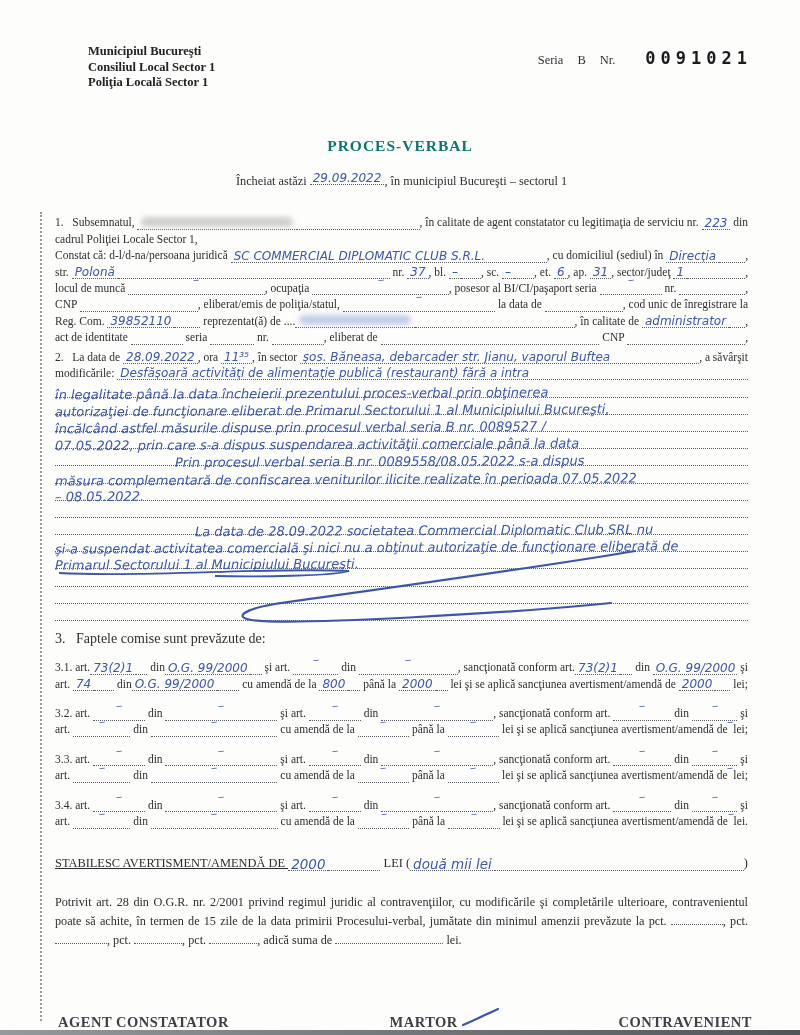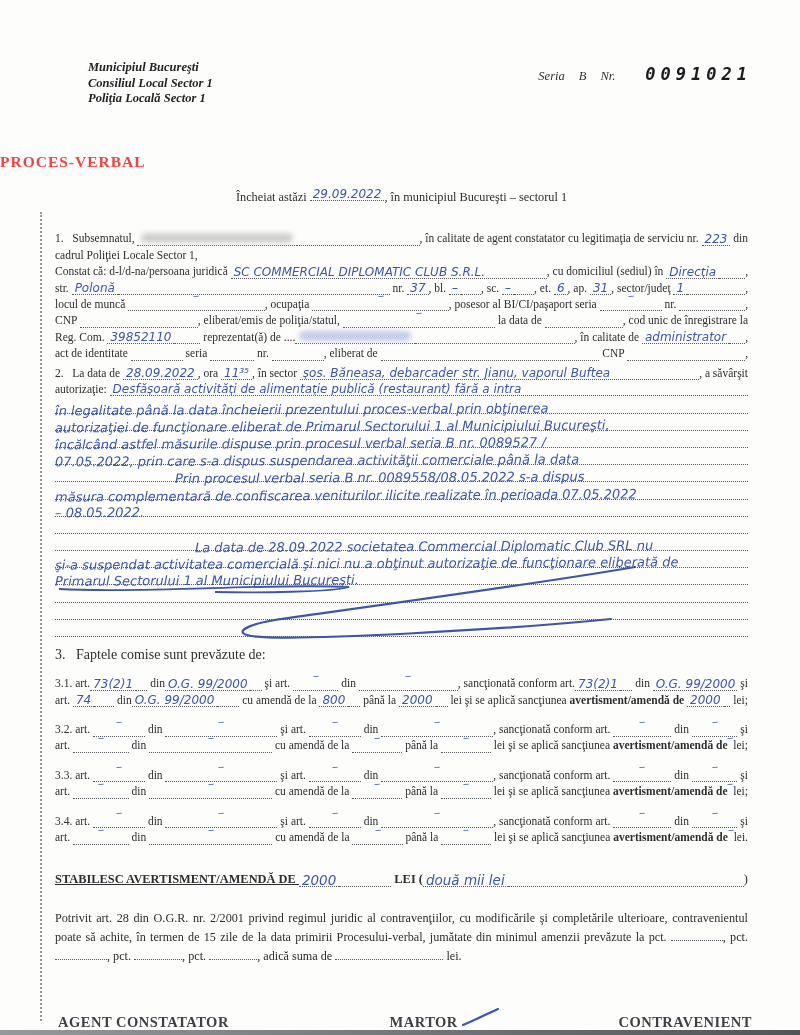--- a/index.html
+++ b/index.html
@@ -1,34 +1,34 @@
 <!DOCTYPE html>
 <html><head>
 <meta charset="utf-8">
 <style>
   html,body{margin:0;padding:0;background:#dcdcda;}
   .page{position:relative;width:800px;height:1035px;background:#fdfdfc;overflow:hidden;
         font-family:"Liberation Serif",serif;color:#2e2e31;}
   .perf{position:absolute;left:40px;top:212px;bottom:14px;border-left:2px dotted #73767a;opacity:.75;}
-  .hdr{display:flex;align-items:flex-start;padding:60px 48px 0 88px;font-style:italic;}
+  .hdr{display:flex;align-items:flex-start;padding:44px 48px 0 88px;}
   .org div{font-weight:bold;font-size:12.5px;line-height:15.5px;color:#232326;}
   .seria{margin-left:auto;display:flex;align-items:baseline;gap:14px;padding-top:4px;}
   .seria .lab{font-size:12.5px;color:#303034;}
   .serialnum{font-family:"DejaVu Sans Mono",monospace;font-weight:bold;font-size:17px;
              letter-spacing:5px;color:#1c1c1f;margin-left:16px;}
-  .title{margin-top:46px;font-weight:bold;font-size:15.5px;letter-spacing:1px;color:#ef4444;}
+  .title{text-align:center;margin-top:46px;font-weight:bold;font-size:15.5px;letter-spacing:1px;color:#0f766e;}
   .main{margin:0 52px 0 55px;}
   .intro{margin-top:17px;text-align:center;font-size:12.3px;}
   .flow .pt{white-space:normal;}
   .flow .dots{display:inline-block;vertical-align:baseline;}
   .flow .hand{display:inline-block;}
   .s1{margin-top:25px;}
   .fline{display:flex;align-items:flex-end;height:16.4px;font-size:11.5px;line-height:13.5px;}
   .pt{white-space:pre;}
-  .bold{font-weight:bold;text-align:center;}
+  .bold{font-weight:normal;text-align:center;}
   .ul{text-decoration:underline;}
   .dots{border-bottom:1.4px dotted #595c60;height:12px;position:relative;}
   .hand{font-family:"DejaVu Sans",sans-serif;font-style:italic;color:#3d56a8;font-size:12px;
         line-height:12px;border-bottom:1.4px dotted #595c60;padding:0 3px;white-space:pre;overflow:hidden;}
   .hd .dash{position:absolute;left:50%;top:-9px;transform:translateX(-50%) rotate(-6deg);
             color:#3d56a8;font-family:"DejaVu Sans",sans-serif;font-style:italic;font-size:13px;}
   .smudge{position:absolute;left:4px;right:4px;top:0;height:10px;border-radius:6px;filter:blur(2.5px);}
   .smudge.gray{background:#cfcfcc;}
   .smudge.blue{background:#c3cde9;}
   .s2{margin-top:3px;position:relative;}
@@ -181,21 +181,21 @@
       <div class="fline">
           <span class="pt">2.   La data de </span>
           <span class="hand">28.09.2022</span>
           <span class="pt">, ora </span>
           <span class="hand">11³⁵</span>
           <span class="pt">, în sector </span>
           <span class="hand" style="flex: 1 1 0%;">şos. Băneasa, debarcader str. Jianu, vaporul Buftea</span>
           <span class="pt">, a săvârşit</span>
         </div>
       <div class="fline">
-          <span class="pt">autorizaţie: </span>
+          <span class="pt">modificările: </span>
           <span class="hand" style="flex: 1 1 0%;">Desfăşoară activităţi de alimentaţie publică (restaurant) fără a intra</span>
         </div>
       <div>
           <div class="hline">
             <span class="hand2" style="left: 0px;">în legalitate până la data încheierii prezentului proces-verbal prin obţinerea</span>
           </div>
           <div class="hline">
             <span class="hand2" style="left: 0px;">autorizaţiei de funcţionare eliberat de Primarul Sectorului 1 al Municipiului Bucureşti,</span>
           </div>
           <div class="hline">

